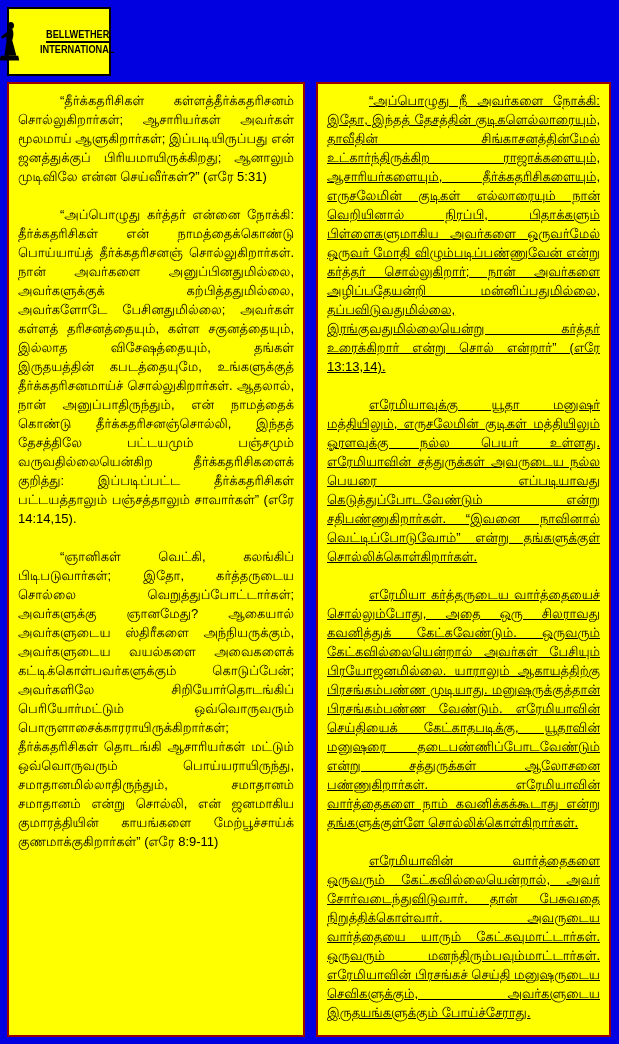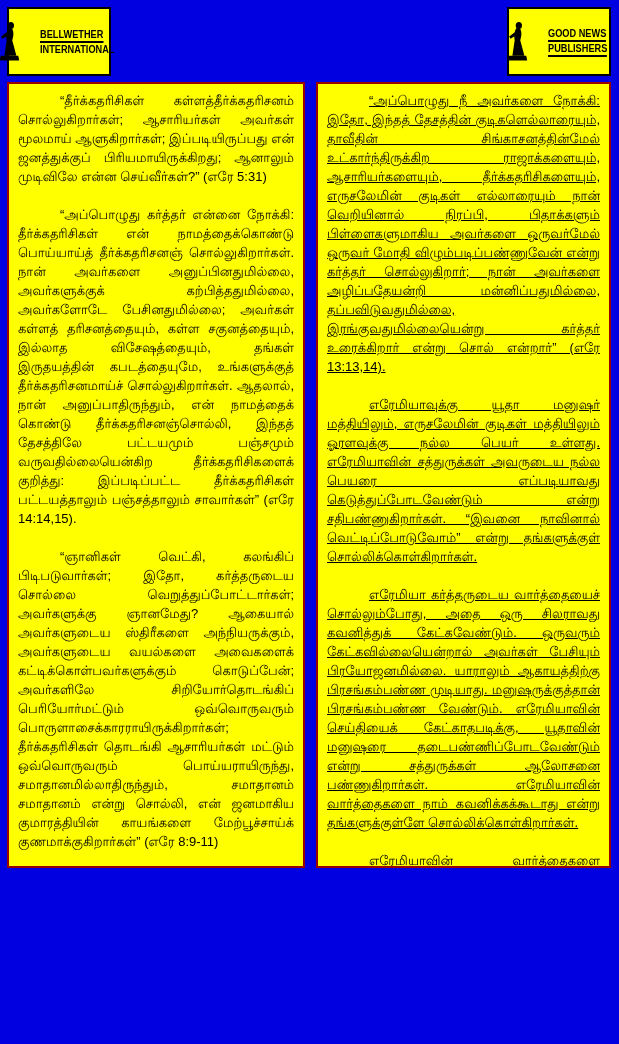--- a/index.html
+++ b/index.html
@@ -23,21 +23,21 @@
     position:absolute;top:7px;height:69px;
     background:var(--panel-bg,#ff0);
     border:2px solid var(--header-border,#000);
     box-sizing:border-box;
     display:flex;align-items:center;justify-content:center;gap:3px;
     padding:2px;
   }
   .logo-box.left{left:7px;width:104px;}
   .logo-box.right{left:507px;width:104px;}
   .logo-icon{flex:0 0 auto;display:block;line-height:0;}
-  .logo-text{display:flex;flex-direction:column;align-items:flex-start;margin-left:16px;}
+  .logo-text{display:flex;flex-direction:column;align-items:center;margin-left:16px;}
   .logo-text span{
     font-weight:bold;font-size:10px;line-height:13px;letter-spacing:0px;
     transform:scaleX(.92);transform-origin:left center;
     white-space:nowrap;
   }
   .logo-text span.rule{border-bottom:2px solid #000;}
 
   .title-box{
     position:absolute;left:117px;top:7px;width:385px;height:69px;
     background:var(--panel-bg,#ff0);
@@ -49,21 +49,21 @@
   .title-tamil{
     font-weight:bold;font-size:20px;line-height:24px;word-spacing:8px;letter-spacing:1px;
   }
   .title-english{
     font-family:"Liberation Serif",serif;font-weight:bold;
     font-size:23px;line-height:26px;letter-spacing:2px;word-spacing:6px;
   }
 
   
   .column{
-    position:absolute;top:82px;height:786px;
+    position:absolute;top:82px;height:955px;
     background:var(--panel-bg,#ff0);
     border:2px solid var(--panel-border,#900);
     box-sizing:border-box;
     padding:7px 9px;
     overflow:hidden;
   }
   .column.left{left:7px;width:298px;}
   .column.right{left:316px;width:295px;text-decoration:underline;}
   .column p{
     margin:0 0 19px 0;
@@ -88,36 +88,20 @@
         </g>
       </svg>
     </span>
     <div class="logo-text">
       <span class="rule">BELLWETHER</span>
       <span>INTERNATIONAL</span>
     </div>
   </div>
 
 
-  <div class="logo-box right">
-    <span class="logo-icon">
-      <svg width="24" height="46" viewBox="0 0 26 46" aria-hidden="true">
-        <g fill="#000">
-          <ellipse cx="15" cy="5" rx="3.4" ry="3.8"></ellipse>
-          <path d="M12 8 C10 12,9.5 17,10.5 21 L8 38 L21 38 L16.5 21 C18.5 15,18 11,16 8 Z"></path>
-          <path d="M12.5 11 L4.5 17 L6 19.5 L13.5 15 Z"></path>
-          <path d="M4 38 L23 38 L24 43 L3 43 Z"></path>
-        </g>
-      </svg>
-    </span>
-    <div class="logo-text">
-      <span class="rule">GOOD NEWS</span>
-      <span class="rule">PUBLISHERS</span>
-    </div>
-  </div>
 
   <section class="column left">
     <p>“தீர்க்கதரிசிகள் கள்ளத்தீர்க்கதரிசனம் சொல்லுகிறார்கள்; ஆசாரியர்கள் அவர்கள் மூலமாய் ஆளுகிறார்கள்; இப்படியிருப்பது என் ஜனத்துக்குப் பிரியமாயிருக்கிறது; ஆனாலும் முடிவிலே என்ன செய்வீர்கள்?” (எரே 5:31)</p>
     <p>“அப்பொழுது கர்த்தர் என்னை நோக்கி: தீர்க்கதரிசிகள் என் நாமத்தைக்கொண்டு பொய்யாய்த் தீர்க்கதரிசனஞ் சொல்லுகிறார்கள். நான் அவர்களை அனுப்பினதுமில்லை, அவர்களுக்குக் கற்பித்ததுமில்லை, அவர்களோடே பேசினதுமில்லை; அவர்கள் கள்ளத் தரிசனத்தையும், கள்ள சகுனத்தையும், இல்லாத விசேஷத்தையும், தங்கள் இருதயத்தின் கபடத்தையுமே, உங்களுக்குத் தீர்க்கதரிசனமாய்ச் சொல்லுகிறார்கள். ஆதலால், நான் அனுப்பாதிருந்தும், என் நாமத்தைக் கொண்டு தீர்க்கதரிசனஞ்சொல்லி, இந்தத் தேசத்திலே பட்டயமும் பஞ்சமும் வருவதில்லையென்கிற தீர்க்கதரிசிகளைக் குறித்து: இப்படிப்பட்ட தீர்க்கதரிசிகள் பட்டயத்தாலும் பஞ்சத்தாலும் சாவார்கள்” (எரே 14:14,15).</p>
     <p>“ஞானிகள் வெட்கி, கலங்கிப் பிடிபடுவார்கள்; இதோ, கர்த்தருடைய சொல்லை வெறுத்துப்போட்டார்கள்; அவர்களுக்கு ஞானமேது? ஆகையால் அவர்களுடைய ஸ்திரீகளை அந்நியருக்கும், அவர்களுடைய வயல்களை அவைகளைக் கட்டிக்கொள்பவர்களுக்கும் கொடுப்பேன்; அவர்களிலே சிறியோர்தொடங்கிப் பெரியோர்மட்டும் ஒவ்வொருவரும் பொருளாசைக்காரராயிருக்கிறார்கள்; தீர்க்கதரிசிகள் தொடங்கி ஆசாரியர்கள் மட்டும் ஒவ்வொருவரும் பொய்யராயிருந்து, சமாதானமில்லாதிருந்தும், சமாதானம் சமாதானம் என்று சொல்லி, என் ஜனமாகிய குமாரத்தியின் காயங்களை மேற்பூச்சாய்க் குணமாக்குகிறார்கள்” (எரே 8:9-11)</p>
   </section>
 
   <section class="column right">
     <p>“அப்பொழுது நீ அவர்களை நோக்கி: இதோ, இந்தத் தேசத்தின் குடிகளெல்லாரையும், தாவீதின் சிங்காசனத்தின்மேல் உட்கார்ந்திருக்கிற ராஜாக்களையும், ஆசாரியர்களையும், தீர்க்கதரிசிகளையும், எருசலேமின் குடிகள் எல்லாரையும் நான் வெறியினால் நிரப்பி, பிதாக்களும் பிள்ளைகளுமாகிய அவர்களை ஒருவர்மேல் ஒருவர் மோதி விழும்படிப்பண்ணுவேன் என்று கர்த்தர் சொல்லுகிறார்; நான் அவர்களை அழிப்பதேயன்றி மன்னிப்பதுமில்லை, தப்பவிடுவதுமில்லை, இரங்குவதுமில்லையென்று கர்த்தர் உரைக்கிறார் என்று சொல் என்றார்” (எரே 13:13,14).</p>
     <p>எரேமியாவுக்கு யூதா மனுஷர் மத்தியிலும், எருசலேமின் குடிகள் மத்தியிலும் ஓரளவுக்கு நல்ல பெயர் உள்ளது. எரேமியாவின் சத்துருக்கள் அவருடைய நல்ல பெயரை எப்படியாவது கெடுத்துப்போடவேண்டும் என்று சதிபண்ணுகிறார்கள். “இவனை நாவினால் வெட்டிப்போடுவோம்” என்று தங்களுக்குள் சொல்லிக்கொள்கிறார்கள்.</p>

